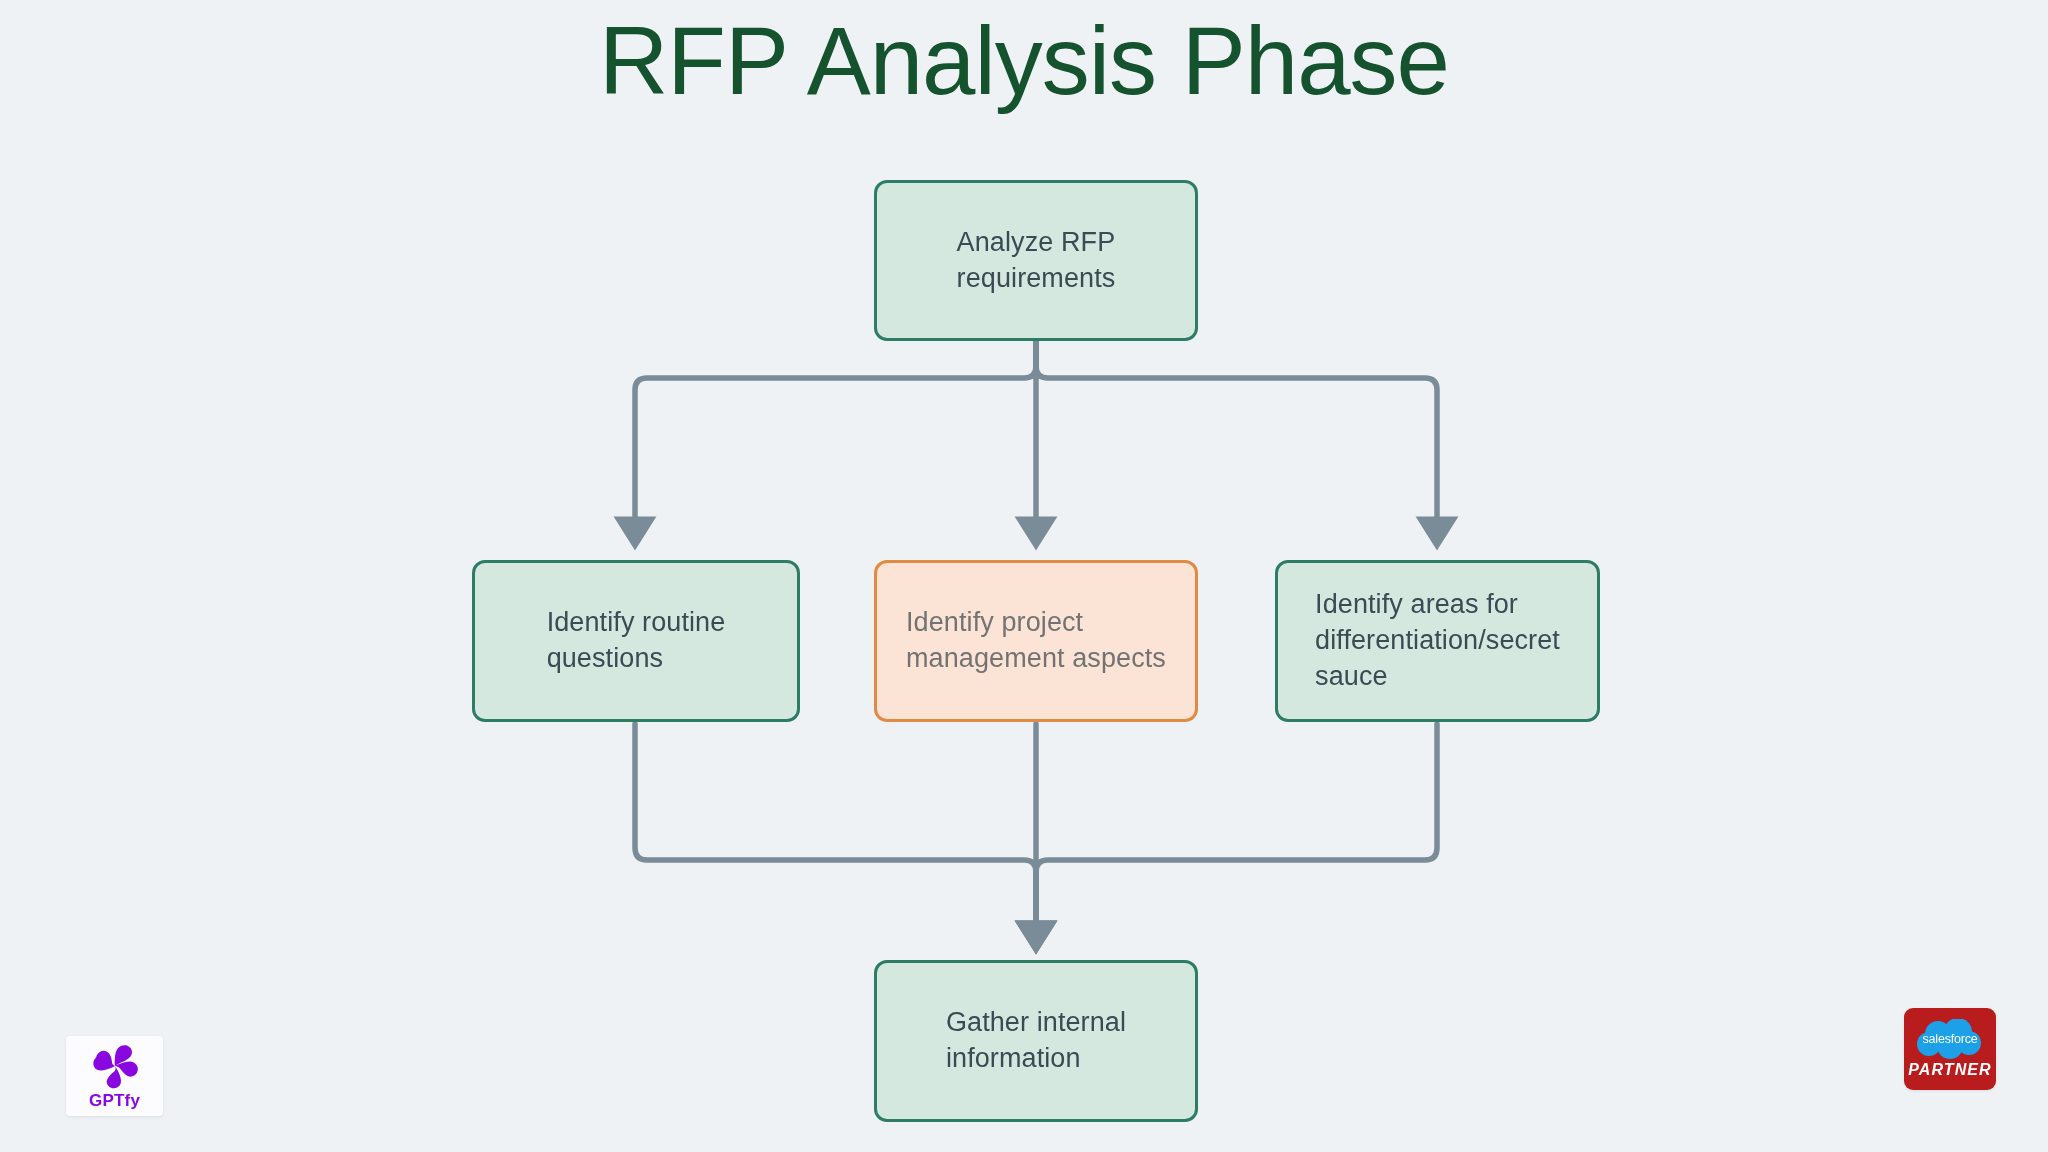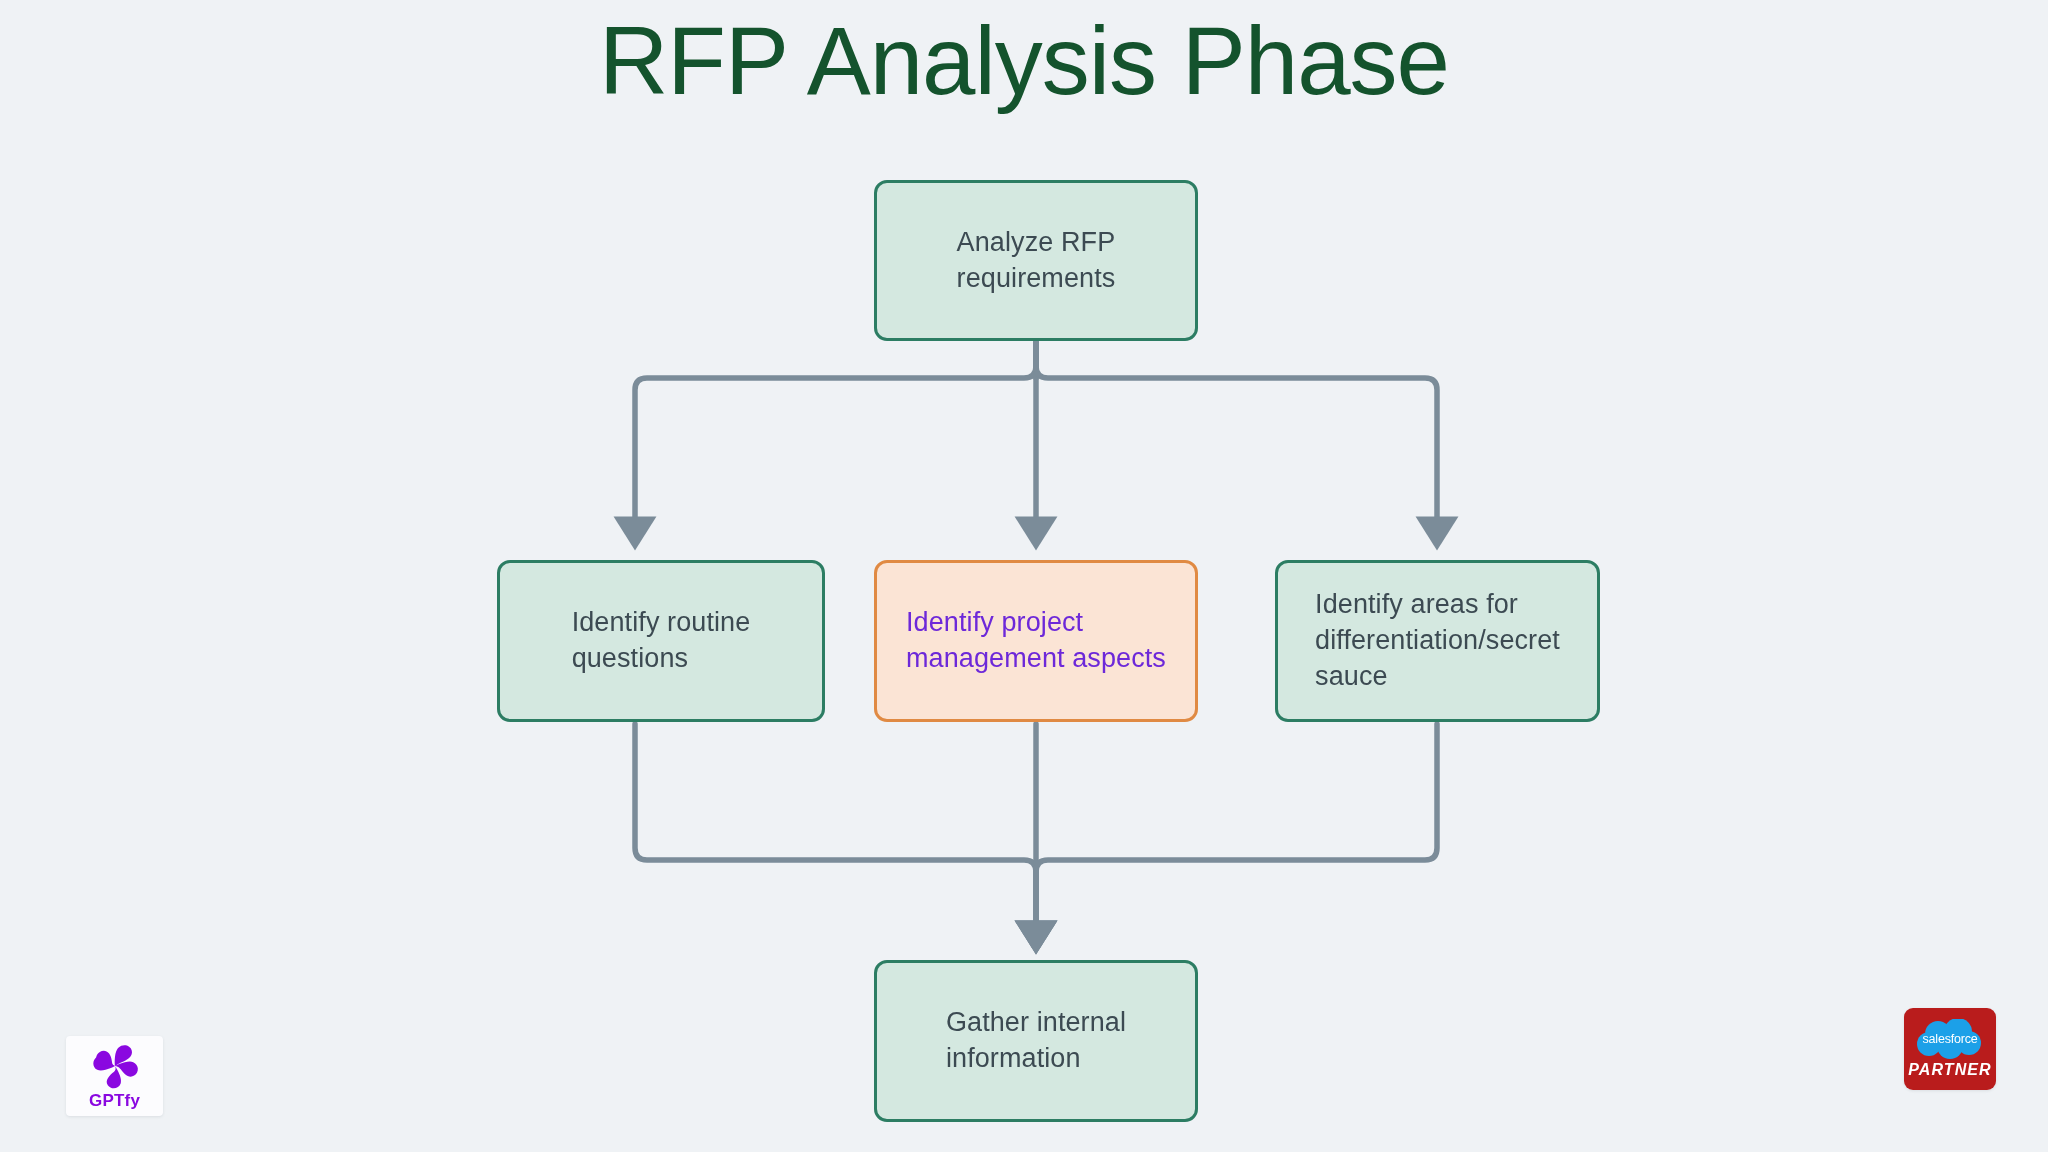--- a/index.html
+++ b/index.html
@@ -48,21 +48,21 @@
     font-family: "Liberation Sans", sans-serif;
   }
   .node-green {
     background: #d4e8e0;
     border: 3px solid #2c7d63;
     color: #3c4a52;
   }
   .node-orange {
     background: #fbe4d5;
     border: 3px solid #e08a43;
-    color: #6d28d9;
+    color: #737373;
   }
   .node .label {
     white-space: pre-line;
     display: block;
   }
   #edges {
     position: absolute;
     left: 0;
     top: 0;
     width: 2048px;
@@ -168,21 +168,21 @@
 
       <path d="M1437,724 L1437,848 Q1437,860 1425,860 L1048,860 Q1036,860 1036,872 L1036,938" marker-end="url(#arrowhead)"></path>
     </g>
   </svg>
 
   <div class="node node-green" style="left:874px; top:180px; width:324px; height:161px;">
     <span class="label">Analyze RFP
 requirements</span>
   </div>
 
-  <div class="node node-green" style="left:497px; top:560px; width:328px; height:162px;">
+  <div class="node node-green" style="left:472px; top:560px; width:328px; height:162px;">
     <span class="label">Identify routine
 questions</span>
   </div>
 
   <div class="node node-orange" style="left:874px; top:560px; width:324px; height:162px;">
     <span class="label">Identify project
 management aspects</span>
   </div>
 
   <div class="node node-green" style="left:1275px; top:560px; width:325px; height:162px;">

